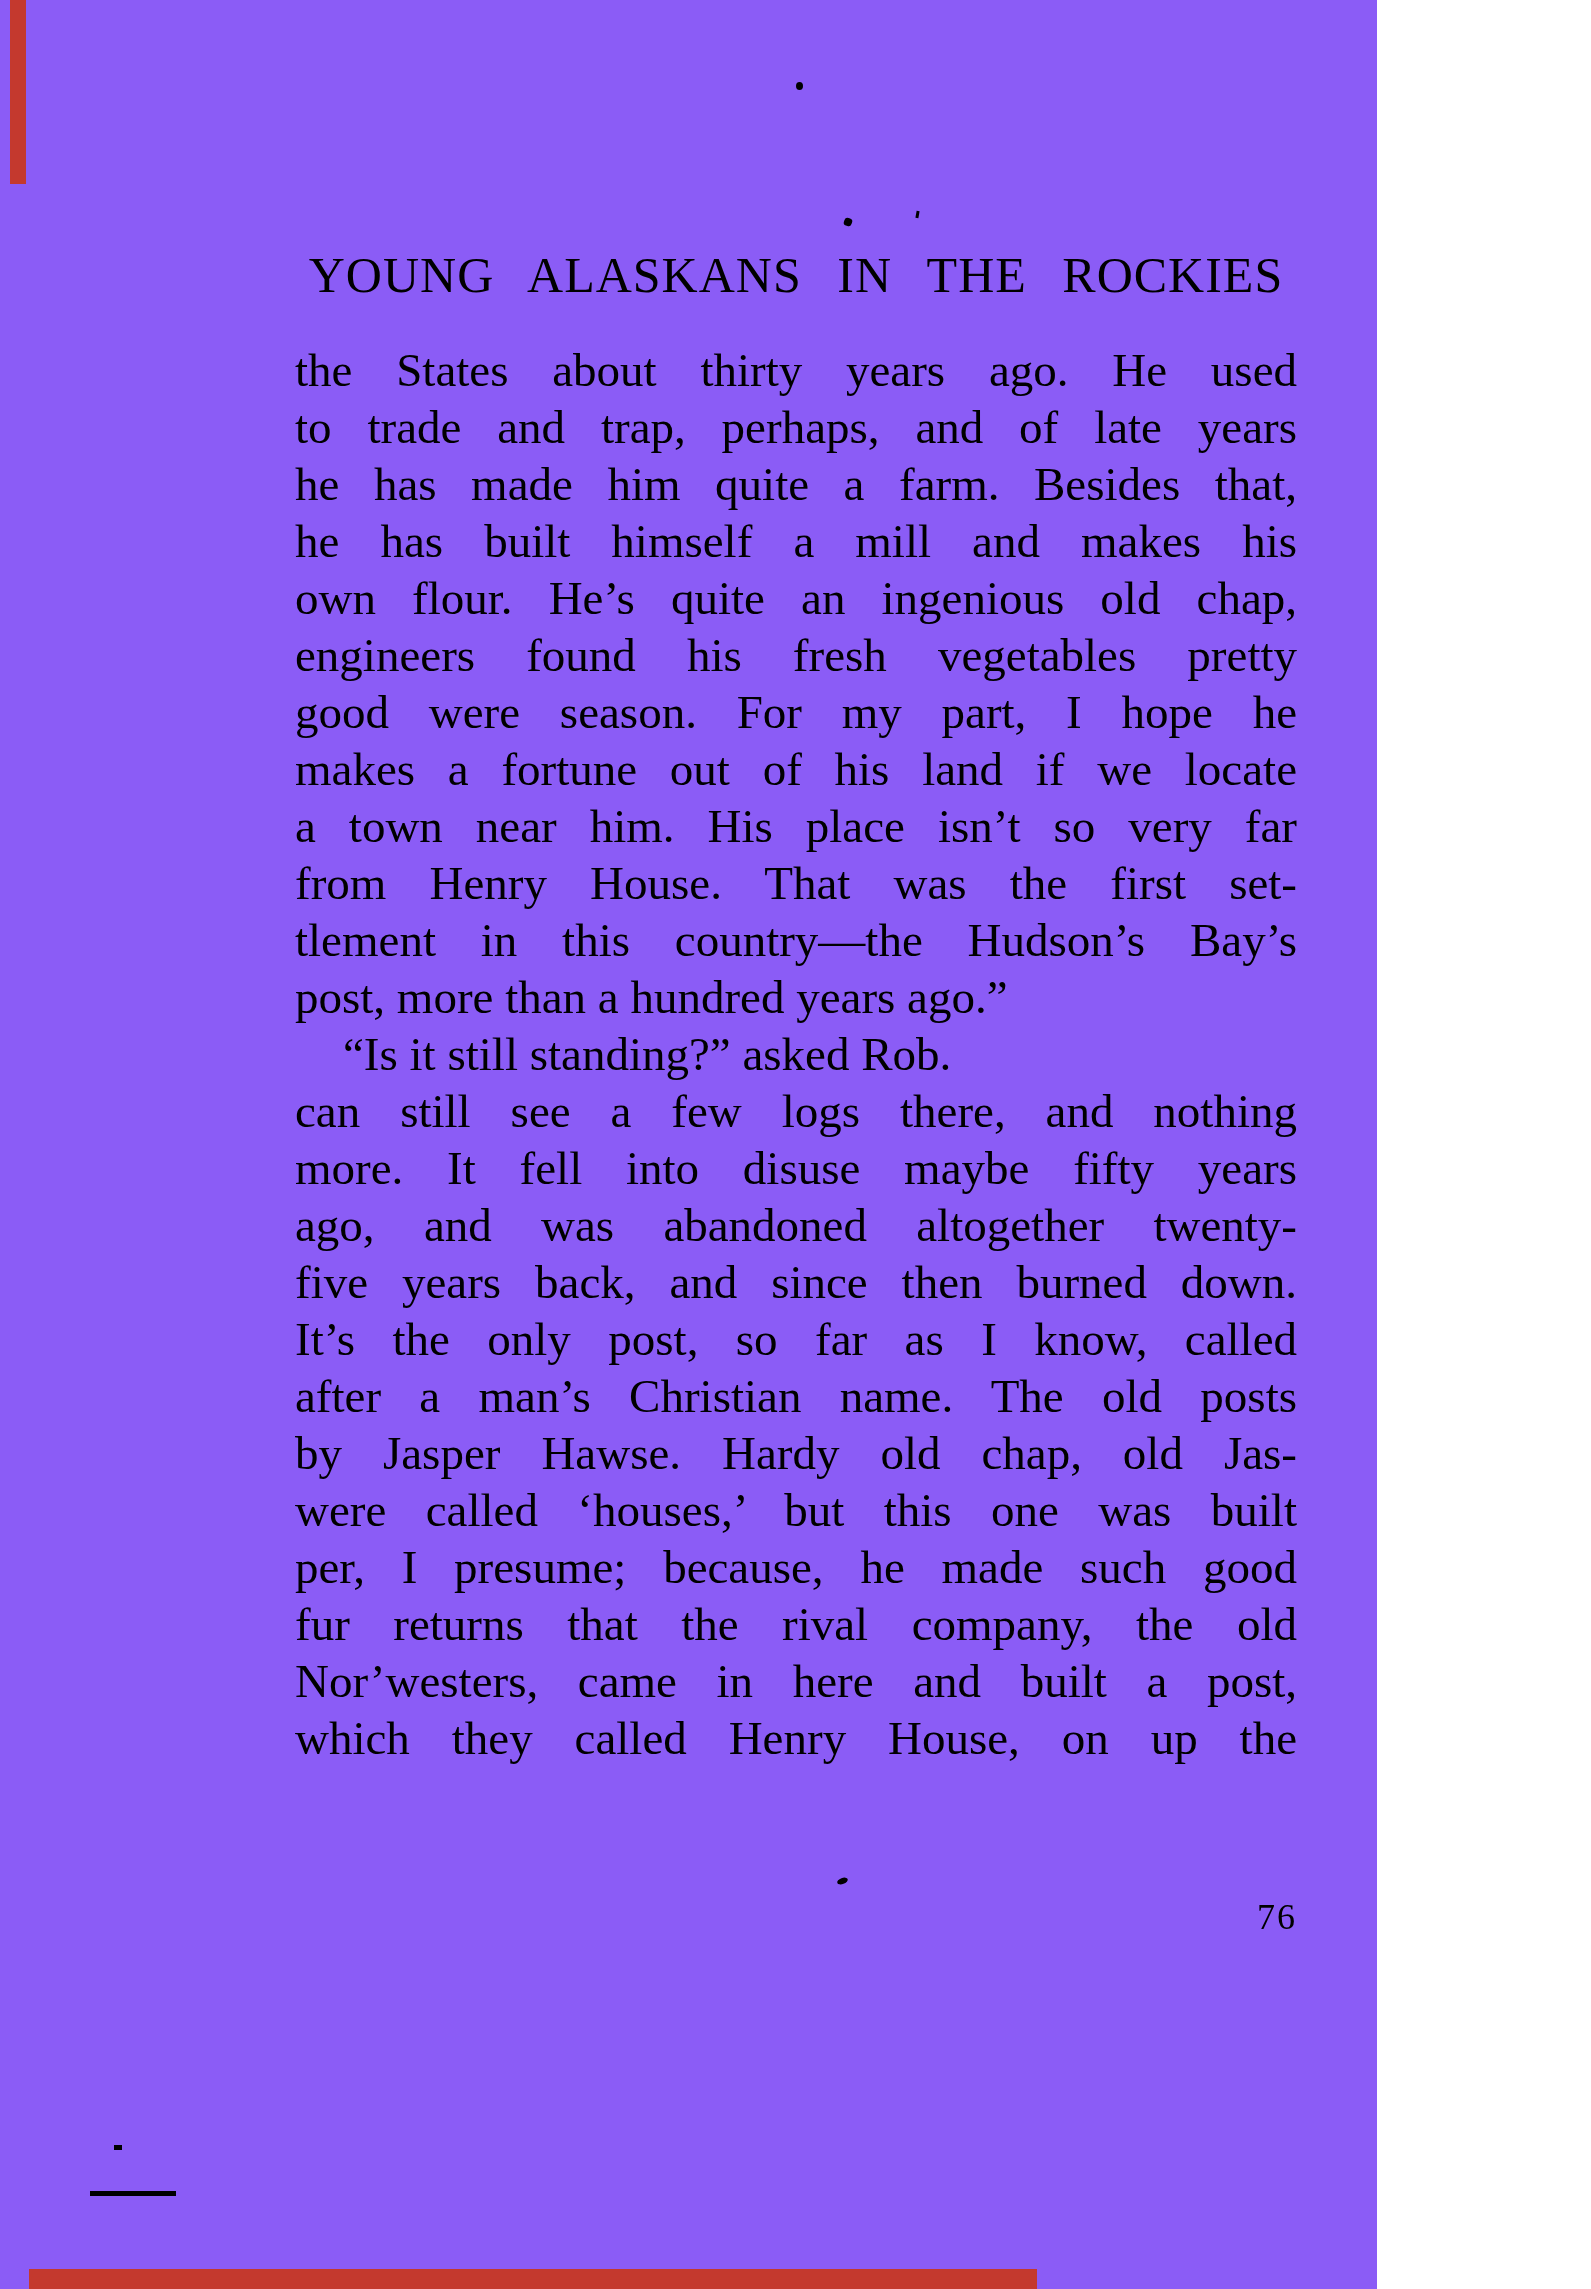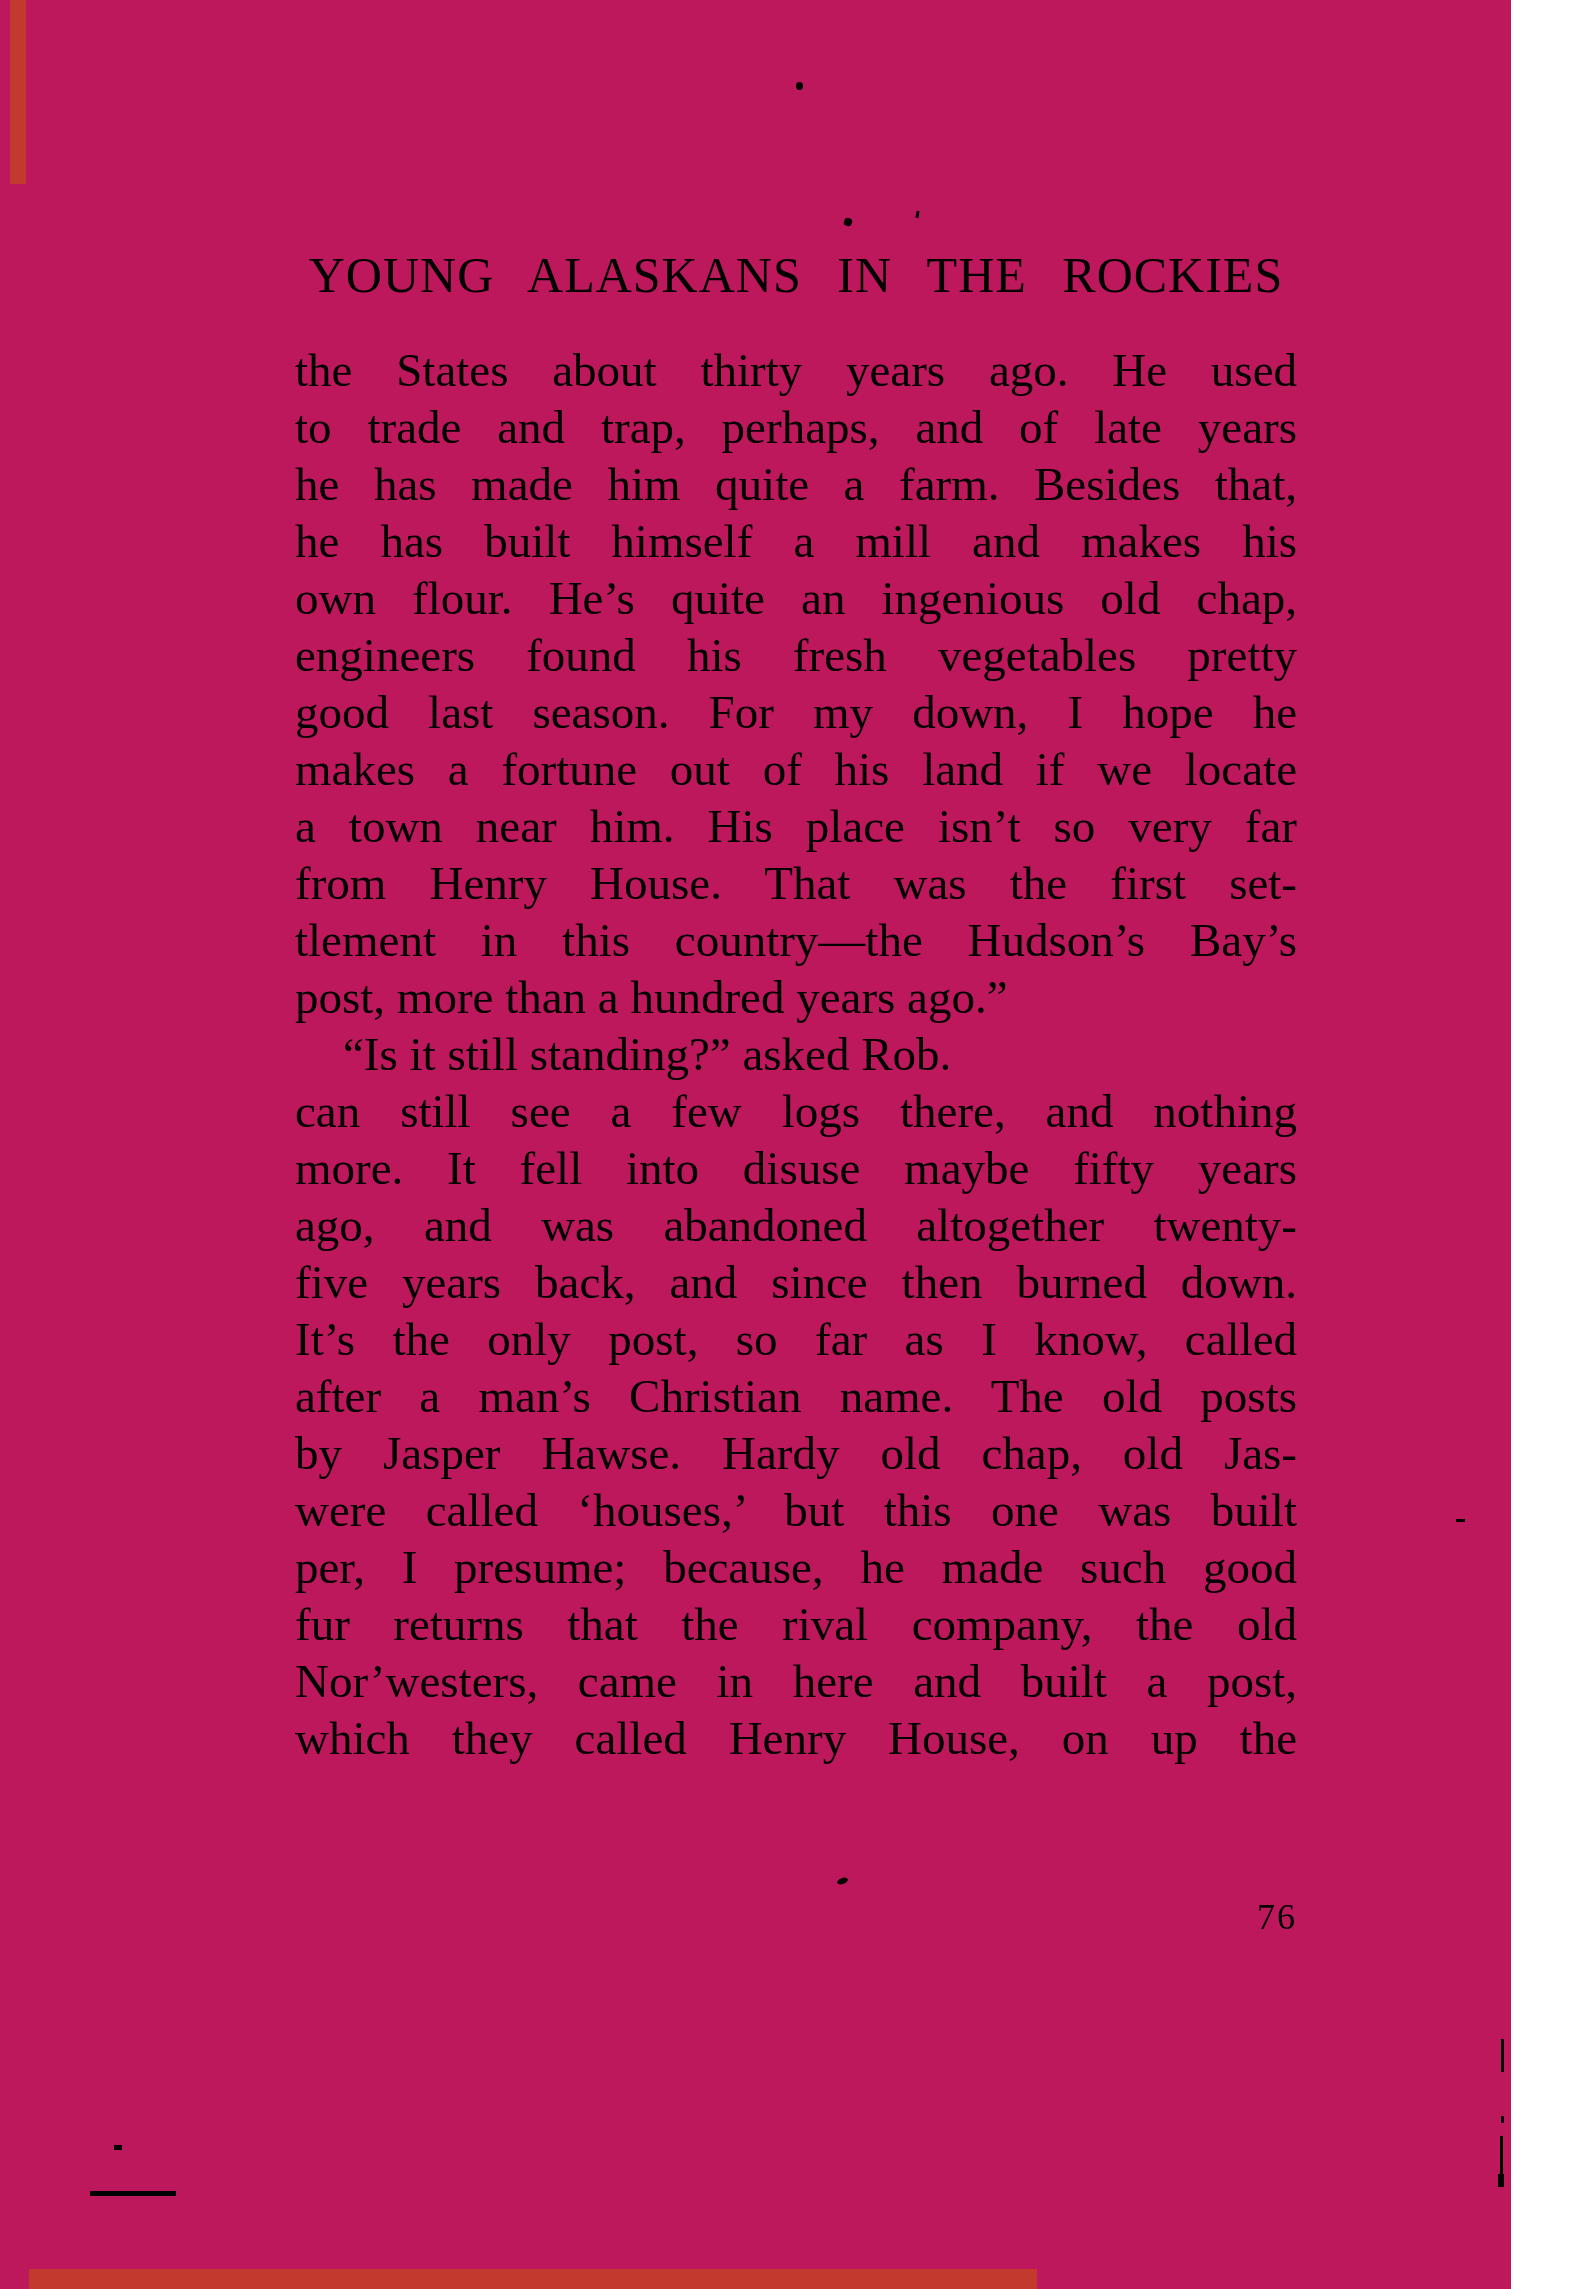--- a/index.html
+++ b/index.html
@@ -2,23 +2,23 @@
 <html><head>
 <meta charset="utf-8">
 <style>
   html, body {
     margin: 0;
     padding: 0;
     background: #ffffff;
   }
   .page {
     position: relative;
-    width: 1511px;
+    width: 1377px;
     height: 2290px;
-    background: #be185d;
+    background: #8b5cf6;
     font-family: "Liberation Serif", serif;
     color: #000000;
     overflow: hidden;
     text-decoration: underline;
   }
   .title {
     position: absolute;
     left: 295px;
     top: 246px;
     width: 1002px;
@@ -74,21 +74,21 @@
 
   <div class="title">YOUNG ALASKANS IN THE ROCKIES</div>
 
   <div class="text-block">
     <div class="line">the States about thirty years ago. He used</div>
     <div class="line">to trade and trap, perhaps, and of late years</div>
     <div class="line">he has made him quite a farm. Besides that,</div>
     <div class="line">he has built himself a mill and makes his</div>
     <div class="line">own flour. He’s quite an ingenious old chap,</div>
     <div class="line">engineers found his fresh vegetables pretty</div>
-    <div class="line">good last season. For my down, I hope he</div>
+    <div class="line">good were season. For my part, I hope he</div>
     <div class="line">makes a fortune out of his land if we locate</div>
     <div class="line">a town near him. His place isn’t so very far</div>
     <div class="line">from Henry House. That was the first set-</div>
     <div class="line">tlement in this country—the Hudson’s Bay’s</div>
     <div class="line no-just">post, more than a hundred years ago.”</div>
     <div class="line no-just indent">“Is it still standing?” asked Rob.</div>
     <div class="line">can still see a few logs there, and nothing</div>
     <div class="line">more. It fell into disuse maybe fifty years</div>
     <div class="line">ago, and was abandoned altogether twenty-</div>
     <div class="line">five years back, and since then burned down.</div>

